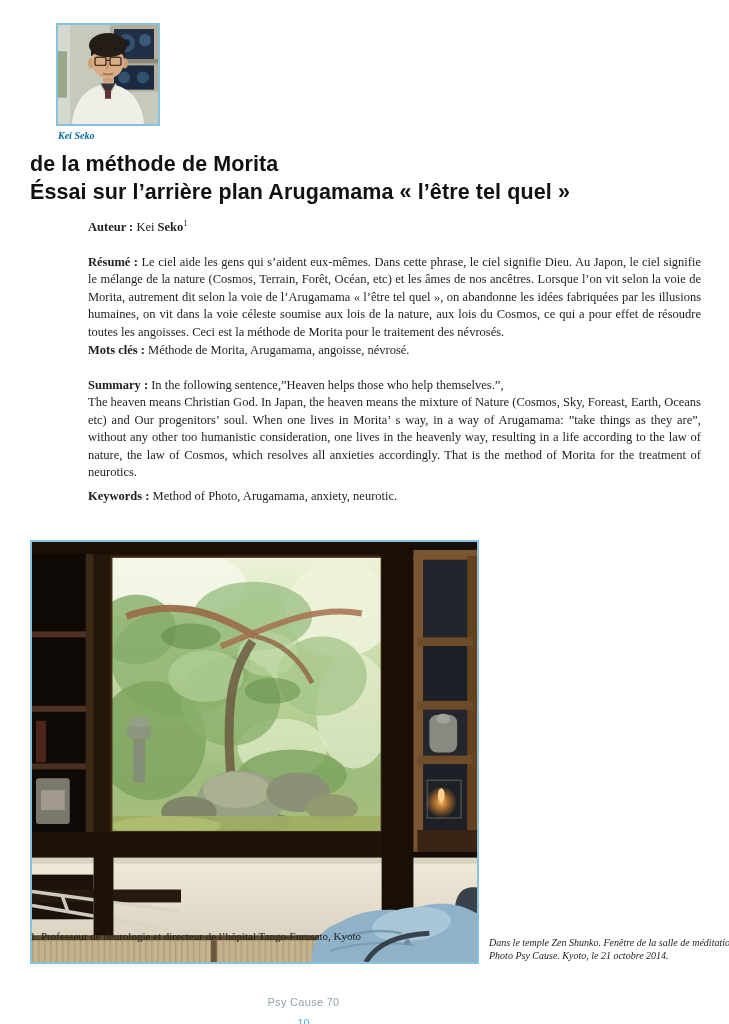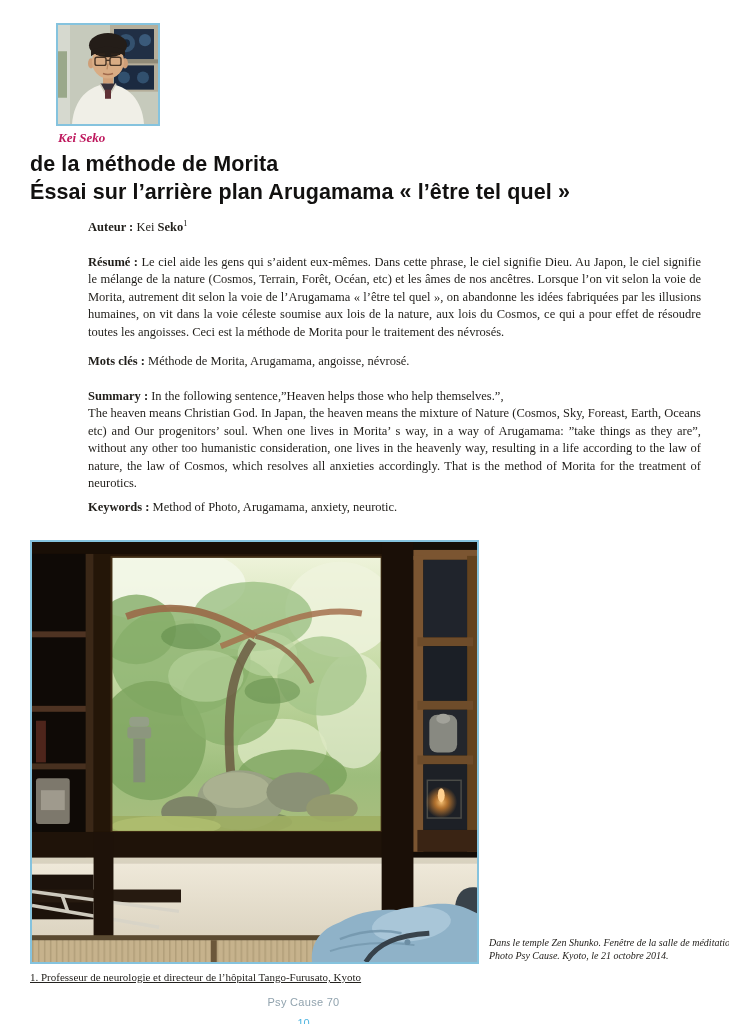--- a/index.html
+++ b/index.html
@@ -9,57 +9,57 @@
     font-family:"Liberation Serif", serif; color:#1d1c1a;
   }
   
   .portrait {
     position:absolute; left:56px; top:23px; width:104px; height:103px;
     border:2px solid #85c3de; box-sizing:border-box; background:#c6cabc;
   }
   .portrait svg { display:block; width:100%; height:100%; }
   .portrait-caption {
     position:absolute; left:58px; top:130px;
-    font-style:italic; font-weight:600; font-size:13px; color:#be185d;
+    font-style:italic; font-weight:600; font-size:10px; color:#0369a1;
   }
   
   .title {
     position:absolute; left:30px; top:151px; width:640px;
     font-family:"Liberation Sans", sans-serif; font-weight:700;
     font-size:21.5px; line-height:27.5px; color:#121110; letter-spacing:0.1px;
   }
   
   .text-col {
     position:absolute; left:88px; top:219px; width:613px;
     font-size:12.5px; line-height:17.5px; text-align:justify; color:#201e1a;
   }
   .text-col p { margin:0; }
   .text-col .author-line { text-align:left; }
   .text-col .resume   { margin-top:17px; }
-  .text-col .mots     { margin-top:12px; text-align:left; }
+  .text-col .mots     { margin-top:1px; text-align:left; }
   .text-col .summary  { margin-top:17px; }
   .text-col .keywords { margin-top:6px;  text-align:left; }
   .text-col b { font-weight:700; }
   sup.fnref { font-size:8.5px; vertical-align:super; line-height:0; }
   
   .photo {
     position:absolute; left:30px; top:540px; width:449px; height:424px;
     border:2px solid #85c3de; box-sizing:border-box; background:#140d07;
   }
   .photo svg { display:block; width:100%; height:100%; }
   
   .photo-caption {
     position:absolute; left:489px; top:937px; width:225px;
     font-size:10px; line-height:12.5px; font-style:italic; color:#24221e;
   }
   .photo-caption div { white-space:nowrap; }
   
   .footnote {
-    position:absolute; left:30px; top:971px; width:500px;
-    font-size:11px; color:#24221e;text-decoration:underline;
+    position:absolute; left:30px; top:930px; width:500px;
+    font-size:11px; color:#24221e;
   }
   
   .footer {
     position:absolute; left:0; top:996px; width:607px; text-align:center;
     font-family:"Liberation Sans", sans-serif;
   }
   .footer-journal { font-size:11px; color:#91a3ae; letter-spacing:0.3px; }
   .footer-page    { font-size:11px; color:#4cb4e0; margin-top:9px; }
 </style>
 </head>

